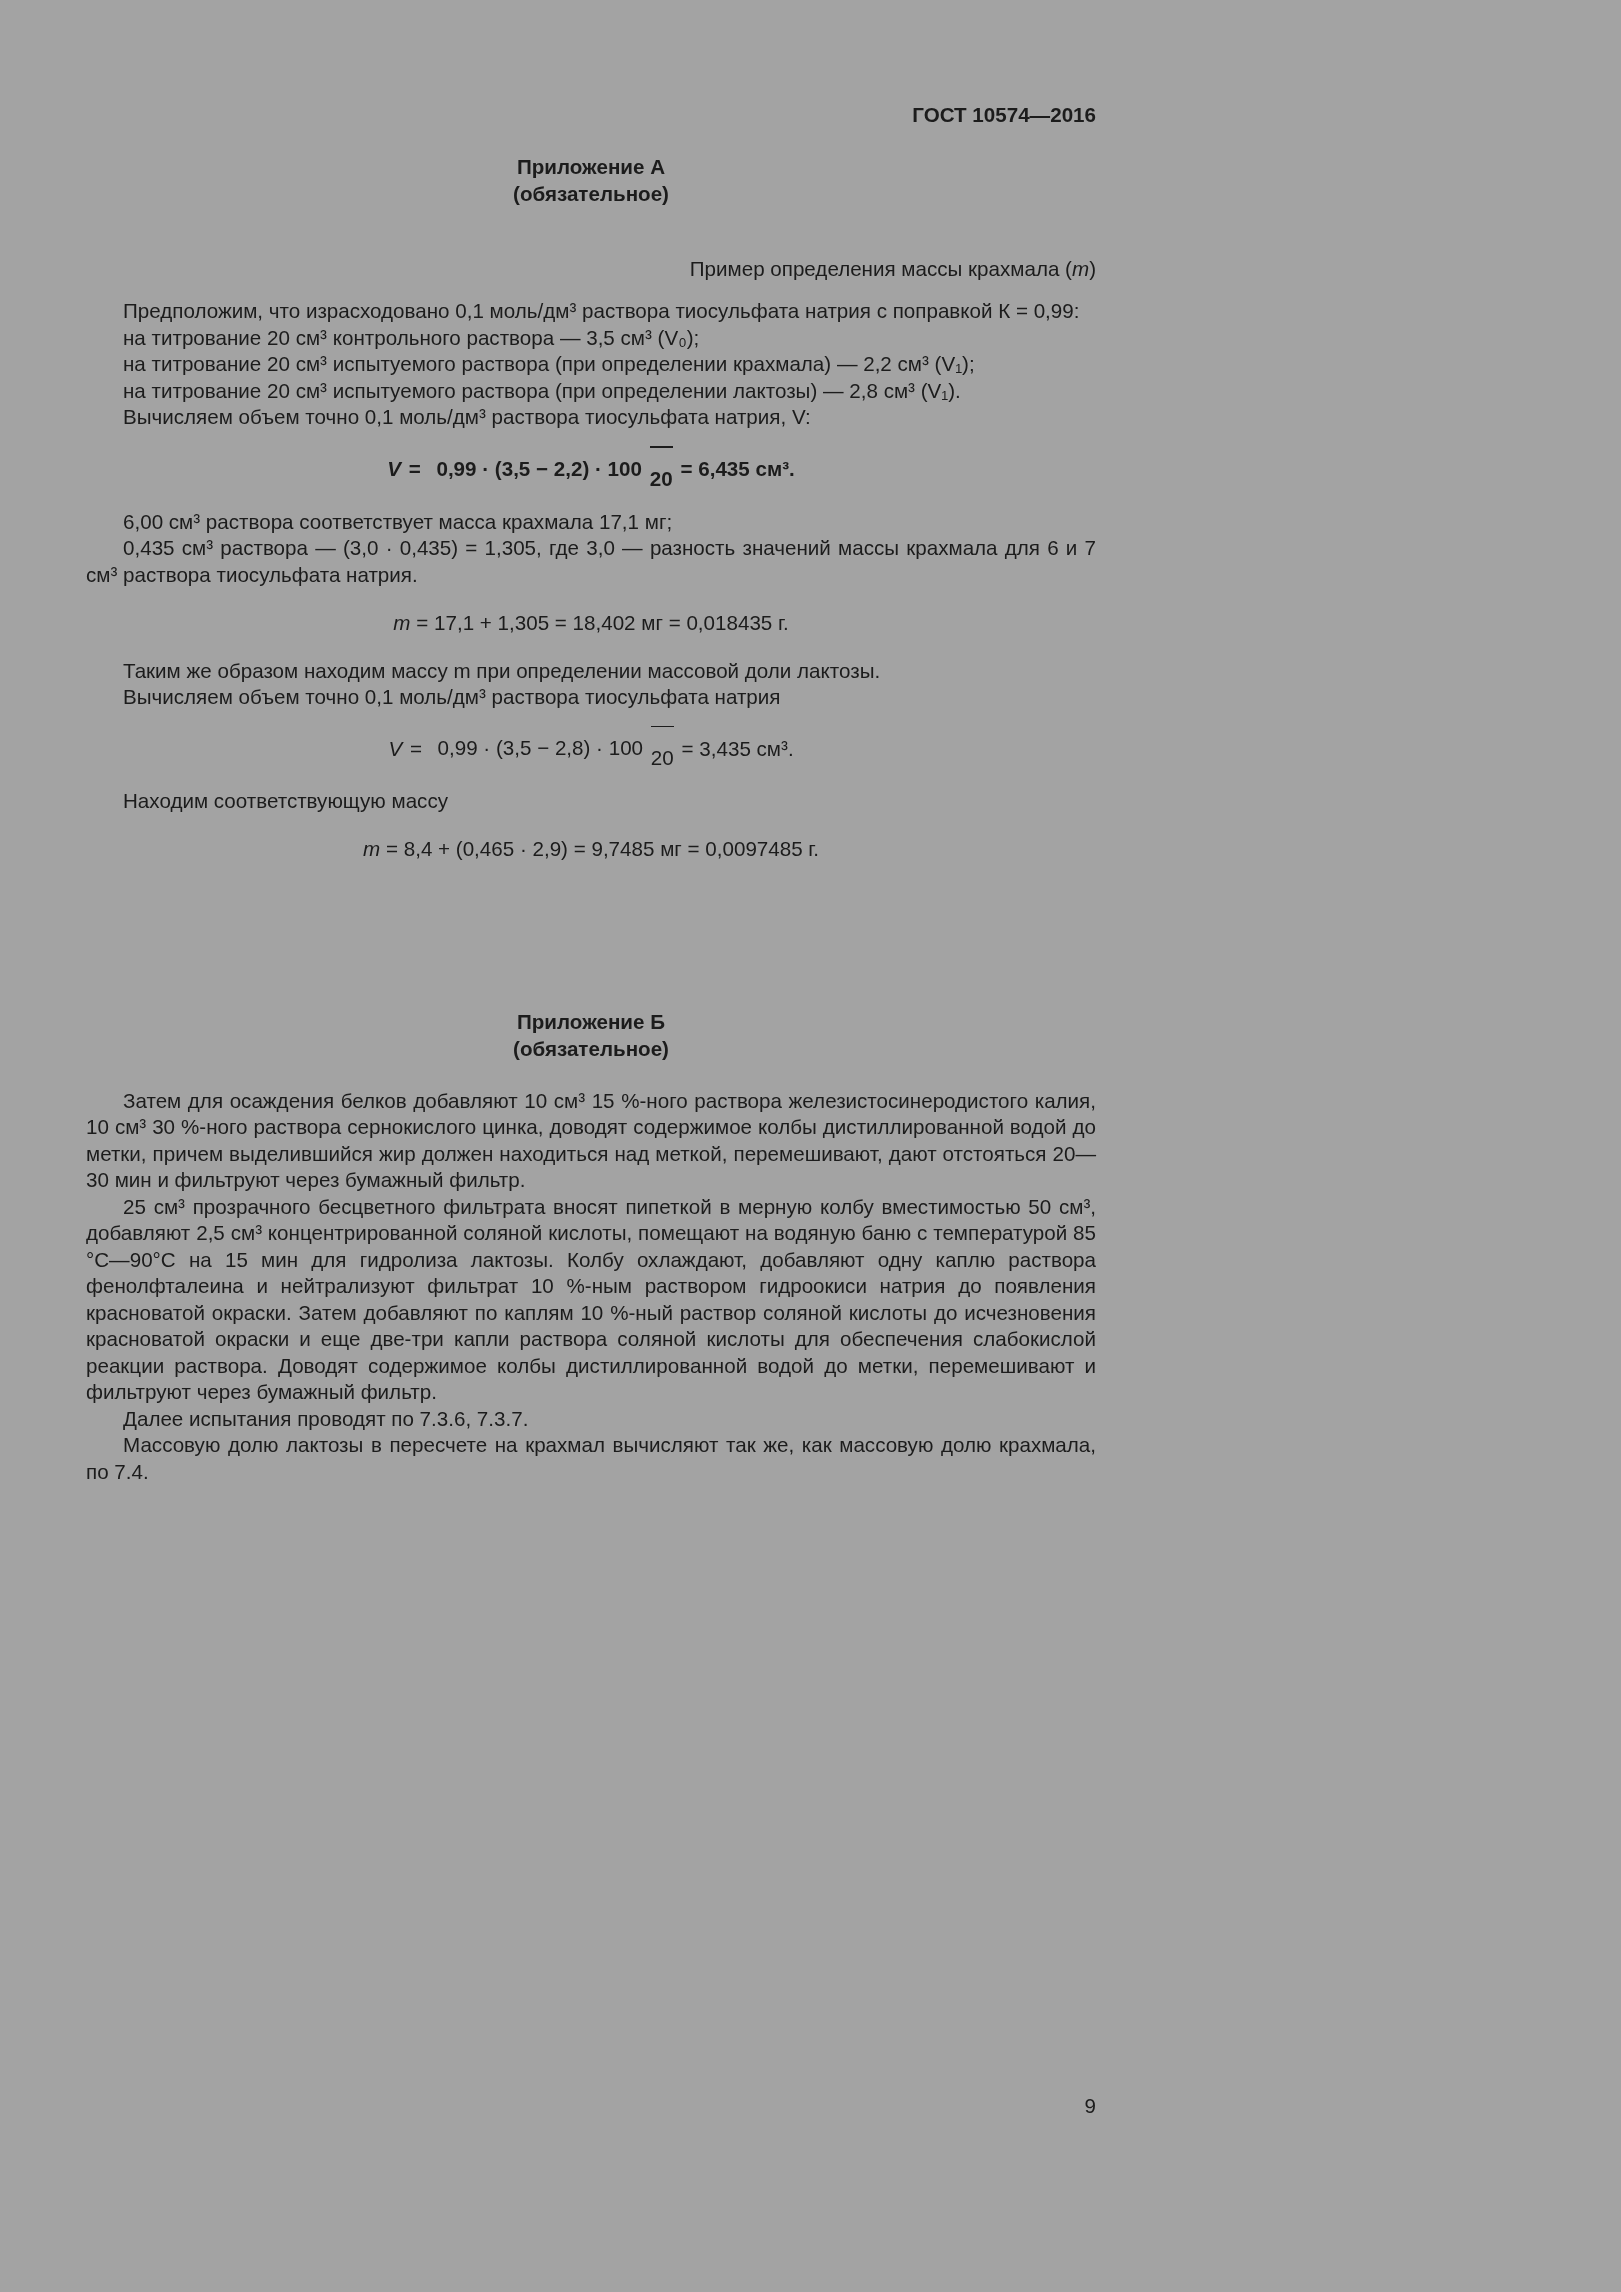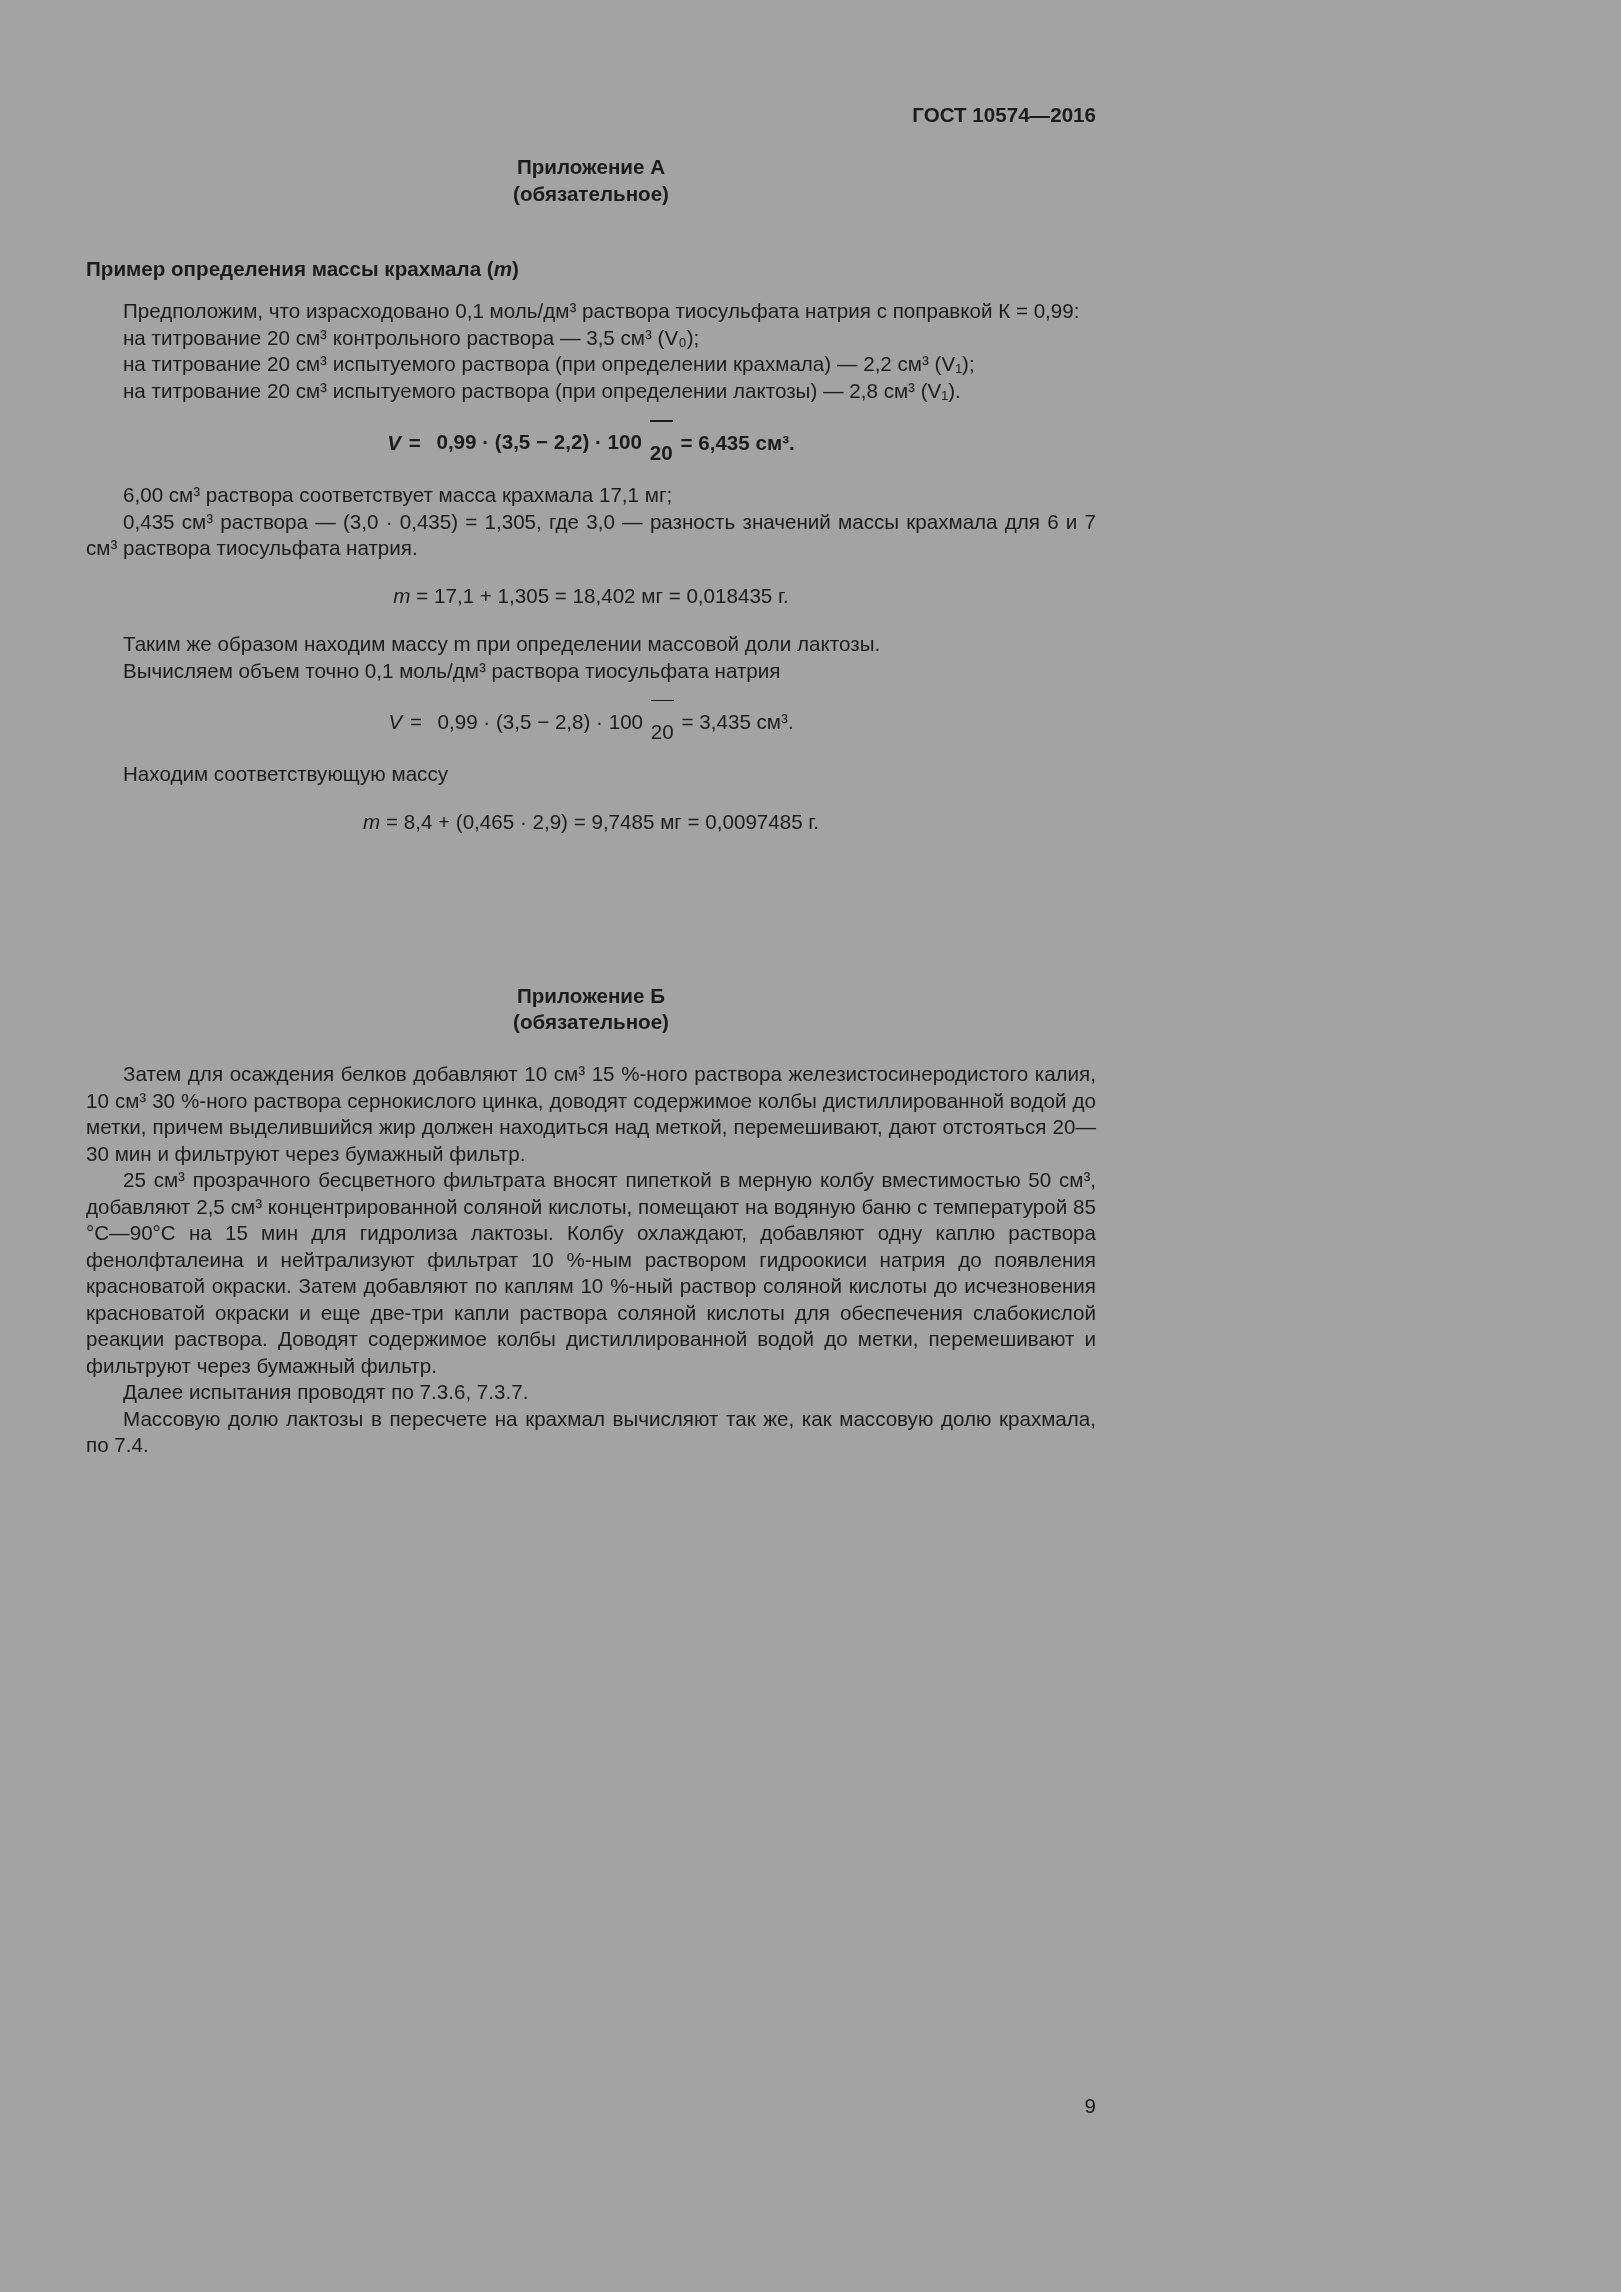--- a/index.html
+++ b/index.html
@@ -29,22 +29,22 @@
     text-align: right;
     font-weight: 700;
   }
   .appendix-heading {
     margin-top: 25.5px;
     text-align: center;
     font-weight: 700;
   }
   .section-title {
     margin-top: 49px;
-    text-align: left;
-    font-weight: 700;
+    text-align: right;
+    font-weight: 400;
   }
   .intro-block { margin-top: 15.7px; }
   .intro-line { padding-left: 37px; }
   .para {
     margin: 0;
     text-indent: 37px;
     text-align: justify;
   }
   .para-block { margin-top: 0; }
   .b-paras { margin-top: 25.5px; }
@@ -94,20 +94,21 @@
       <div>(обязательное)</div>
     </div>
 
     <div class="section-title"><span>Пример определения массы крахмала (</span><span class="it">m</span><span>)</span></div>
 
     <div class="intro-block">
       <div class="intro-line">Предположим, что израсходовано 0,1 моль/дм³ раствора тиосульфата натрия с поправкой К = 0,99:</div>
       <div class="intro-line">на титрование 20 см³ контрольного раствора — 3,5 см³ (V₀);</div>
       <div class="intro-line">на титрование 20 см³ испытуемого раствора (при определении крахмала) — 2,2 см³ (V₁);</div>
       <div class="intro-line">на титрование 20 см³ испытуемого раствора (при определении лактозы) — 2,8 см³ (V₁).</div>
+      <div class="intro-line">Вычисляем объем точно 0,1 моль/дм³ раствора тиосульфата натрия, V:</div>
     </div>
 
     <div class="formula bold">
       <span class="it">V</span>
       <span>=</span>
       <span class="frac">
         <span class="num">0,99 · (3,5 − 2,2) · 100</span>
         <span class="den">20</span>
       </span>
       <span>= 6,435 см³.</span>

